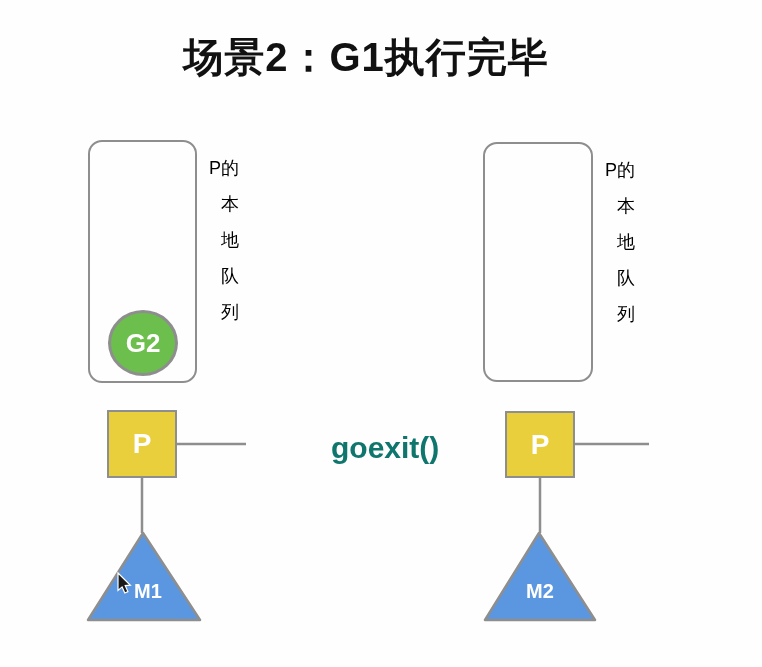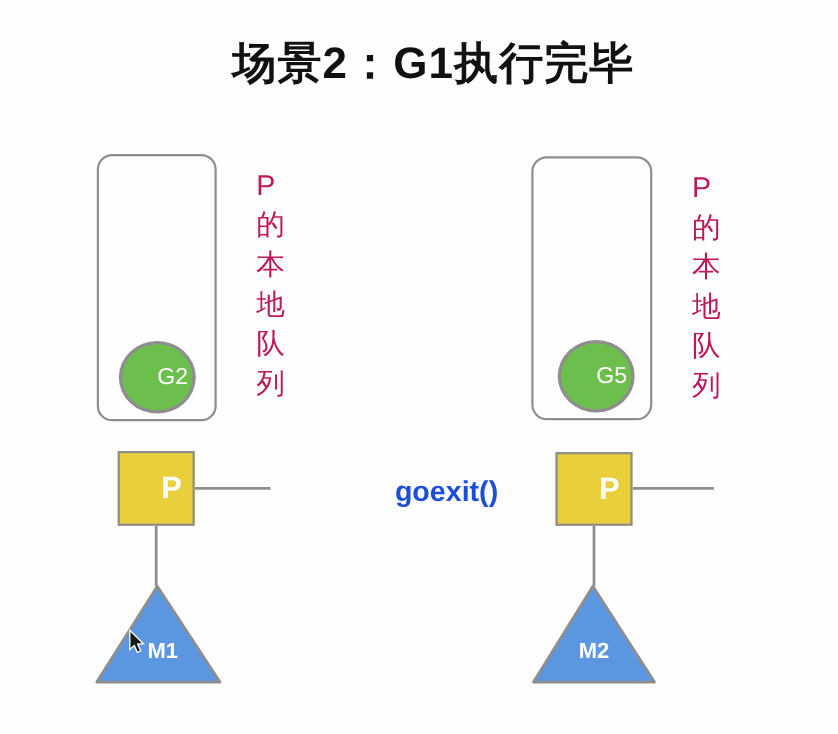--- a/index.html
+++ b/index.html
@@ -4,76 +4,76 @@
 <style>
   html, body { margin: 0; padding: 0; background: #ffffff; }
   #canvas {
     position: relative;
     width: 762px;
     height: 667px;
     background: #fefefe;
     overflow: hidden;
     font-family: "Liberation Sans", sans-serif;
   }
-  .abs { position: absolute; padding-left: 28px; }
+  .abs { position: absolute; }
 
   .title {
     left: 0; top: 30px; width: 732px;
     text-align: center;
     font-size: 40px;
     font-weight: bold;
     color: #111;
     letter-spacing: 1px;
   }
 
   .queue-rect {
     border: 2px solid var(--border);
     border-radius: 14px;
     background: #fefefe;
     box-sizing: border-box;
   }
 
   .qlabel {
     width: 34px;
-    font-size: 26px;
+    font-size: 18px;
     line-height: 36px;
-    color: #be185d;
-    text-align: left;
+    color: #000000;
+    text-align: right;
     word-break: break-all;
   }
 
   .circle {
     border: 3px solid var(--border);
     border-radius: 50%;
     background: var(--green);
     box-sizing: border-box;
     display: flex;
     align-items: center;
     justify-content: center;
     color: #fff;
-    font-weight: normal;
-    font-size: 21px;
+    font-weight: bold;
+    font-size: 26px;
   }
 
   .psquare {
     border: 2.5px solid var(--border);
     background: var(--yellow);
     box-sizing: border-box;
     display: flex;
     align-items: center;
     justify-content: center;
     color: #fff;
     font-weight: bold;
     font-size: 28px;
   }
 
   .annotation {
-    font-size: 26px;
+    font-size: 30px;
     font-weight: bold;
-    color: #1d4ed8;
+    color: #0f766e;
   }
 
   svg.overlay { position: absolute; left: 0; top: 0; }
   .conn { stroke: var(--line); stroke-width: 2.5; }
   .tri { fill: var(--blue); stroke: var(--border); stroke-width: 2.5; stroke-linejoin: round; }
   .tri-label {
     fill: #fff;
     font-family: "Liberation Sans", sans-serif;
     font-weight: bold;
     font-size: 20px;
@@ -112,18 +112,17 @@
 
   <div class="abs psquare" style="left:107px; top:410px; width:70px; height:68px;">P</div>
 
 
   <div class="abs annotation" style="left:331px; top:431px;">goexit()</div>
 
   <div class="abs queue-rect" style="left:483px; top:142px; width:110px; height:240px;"></div>
 
   <div class="abs qlabel" style="left:601px; top:152px;">P的本地队列</div>
 
-  <div class="abs circle" style="left:507px; top:309px; width:70px; height:66px;">G5</div>
 
   <div class="abs psquare" style="left:505px; top:411px; width:70px; height:67px;">P</div>
 
 
 </div>
 
 </body></html>

